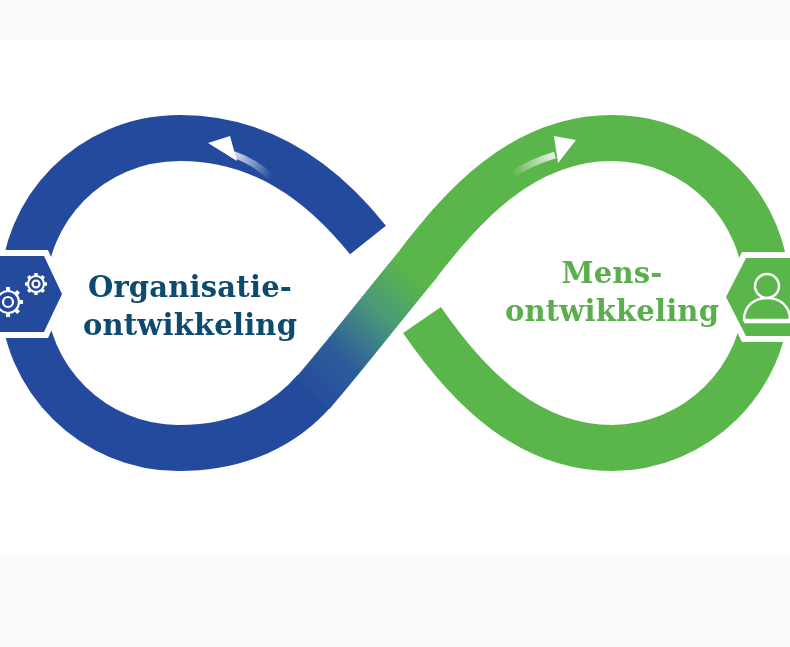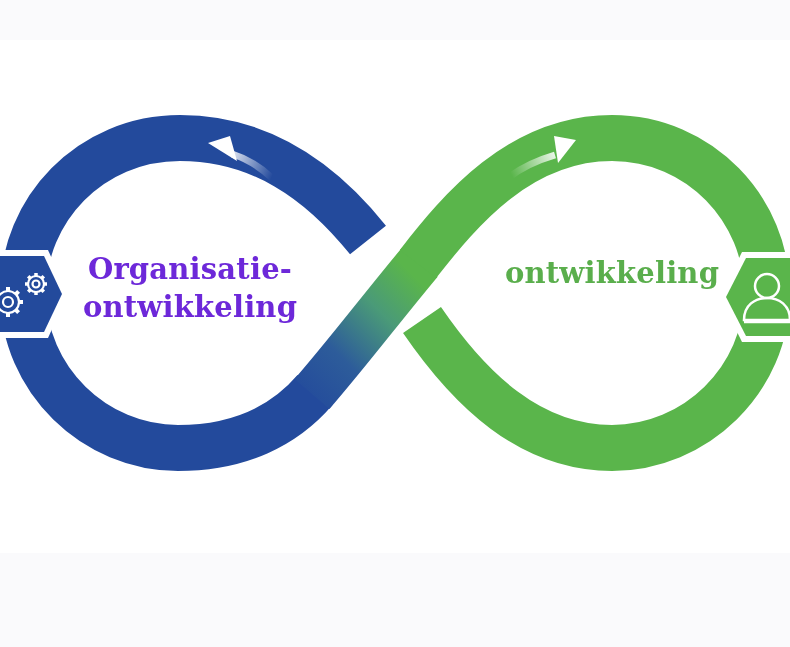--- a/index.html
+++ b/index.html
@@ -1,21 +1,21 @@
 <!DOCTYPE html>
 <html><head>
 <meta charset="utf-8">
 <style>
   html, body { margin:0; padding:0; }
   body { width:790px; height:647px; position:relative; overflow:hidden; background:#ffffff; font-family:"DejaVu Serif", serif; }
   .band-top { position:absolute; left:0; top:0; width:790px; height:40px; background:#fafafc; }
   .band-bottom { position:absolute; left:0; top:553px; width:790px; height:94px; background:#fafafc; }
   svg.loop { position:absolute; left:0; top:0; }
   .label { position:absolute; text-align:center; font-weight:bold; font-size:29px; line-height:38px; letter-spacing:0.2px; }
-  .label-left { left:70px; top:250px; width:240px; color:#6d28d9; }
+  .label-left { left:70px; top:268px; width:240px; color:#0c4a6e; }
   .label-right { left:492px; top:254px; width:240px; color:#5aae4c; }
   .label span { display:block; }
 </style>
 </head>
 <body>
 
 <div class="band-top"></div>
 <div class="band-bottom"></div>
 
 <svg class="loop" width="790" height="647" viewBox="0 0 790 647">
@@ -92,14 +92,15 @@
     </g>
   </g>
 </svg>
 
 <div class="label label-left">
   <span>Organisatie-</span>
   <span>ontwikkeling</span>
 </div>
 
 <div class="label label-right">
+  <span>Mens-</span>
   <span>ontwikkeling</span>
 </div>
 
 </body></html>

